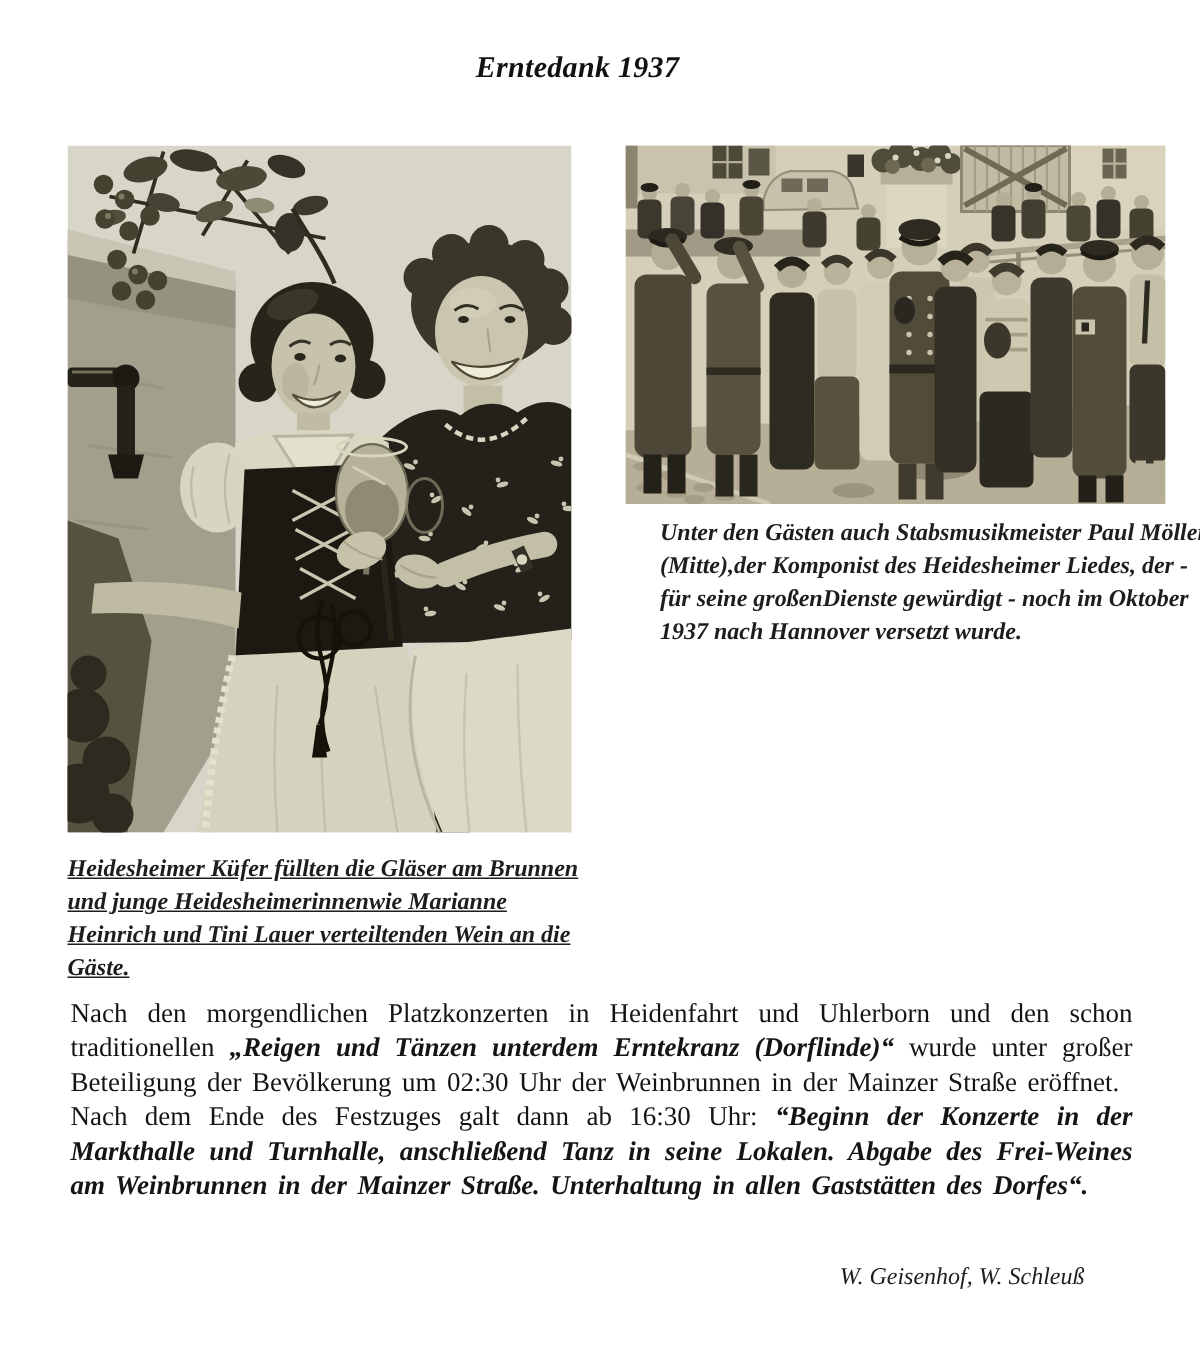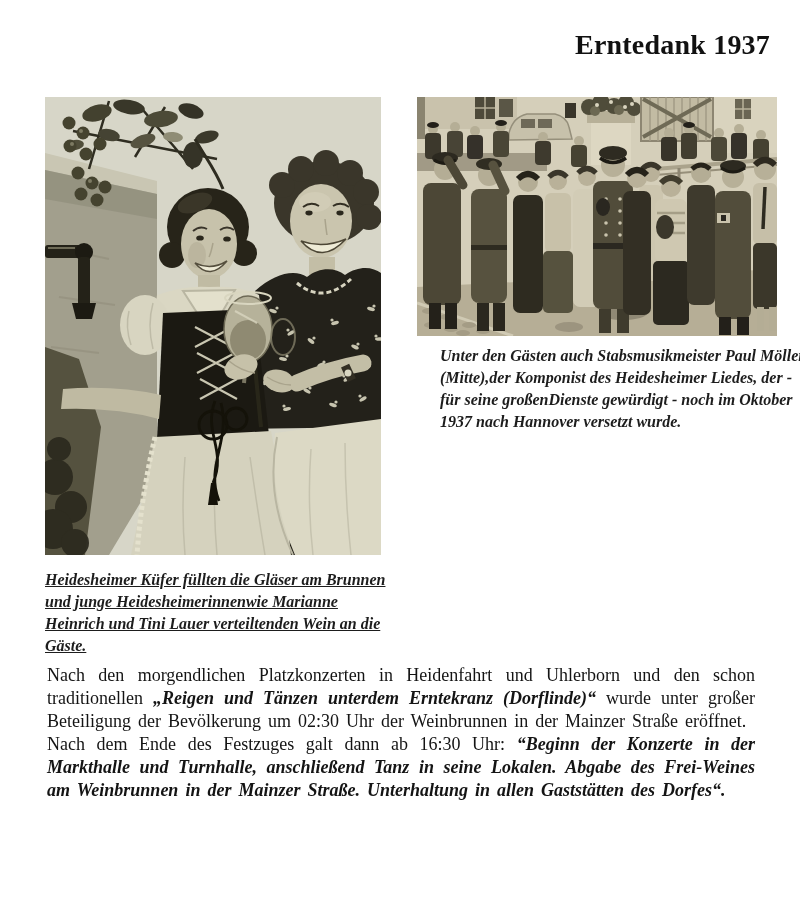--- a/index.html
+++ b/index.html
@@ -1,22 +1,22 @@
 <!DOCTYPE html>
 <html><head>
 <meta charset="utf-8">
 <style>
   html,body{margin:0;padding:0;background:#ffffff;}
   .page{
     position:relative;width:800px;height:901px;background:#ffffff;overflow:hidden;
     font-family:"Liberation Serif",serif;color:#161616;
   }
   .page-title{
-    position:absolute;top:33px;left:0;width:770px;text-align:right;
-    font-size:28px;font-weight:bold;line-height:24px;color:#111;letter-spacing:.2px;
+    position:absolute;top:33px;left:0;width:770px;text-align:center;
+    font-size:20px;font-weight:bold;line-height:24px;color:#111;letter-spacing:.2px;font-style:italic;
   }
   .photo{position:absolute;display:block;line-height:0;}
   .photo-left{left:45px;top:97px;width:336px;height:458px;}
   .photo-right{left:417px;top:97px;width:360px;height:239px;}
   .caption{
     position:absolute;font-style:italic;font-weight:bold;
     font-size:16px;line-height:22px;color:#1d1d1d;
   }
   .caption-right{left:440px;top:345px;width:372px;}
   .caption-left{left:45px;top:569px;width:354px;text-decoration:underline;}
@@ -429,14 +429,15 @@
   </div>
 
   <div class="caption caption-right">Unter den Gästen auch Stabsmusikmeister Paul Möller (Mitte),der Komponist des Heidesheimer Liedes, der - für seine großenDienste gewürdigt - noch im Oktober 1937 nach Hannover versetzt wurde.</div>
   <div class="caption caption-left">Heidesheimer Küfer füllten die Gläser am Brunnen und junge Heidesheimerinnenwie Marianne Heinrich und Tini Lauer verteiltenden Wein an die Gäste.</div>
 
   <div class="body-text">
     <p><span>Nach den morgendlichen Platzkonzerten in Heidenfahrt und Uhlerborn und den schon traditionellen </span><span class="run-italic">„Reigen und Tänzen unterdem Erntekranz (Dorflinde)“</span><span> wurde unter großer Beteiligung der Bevölkerung um 02:30 Uhr der Weinbrunnen in der Mainzer Straße eröffnet.</span></p>
     <p><span>Nach dem Ende des Festzuges galt dann ab 16:30 Uhr: </span><span class="run-italic">“Beginn der Konzerte in der Markthalle und Turnhalle, anschließend Tanz in seine Lokalen. Abgabe des Frei-Weines am Weinbrunnen in der Mainzer Straße. Unterhaltung in allen Gaststätten des Dorfes“.</span></p>
   </div>
 
+  <div class="signature">W. Geisenhof, W. Schleuß</div>
 
 </div>
 
 </body></html>

